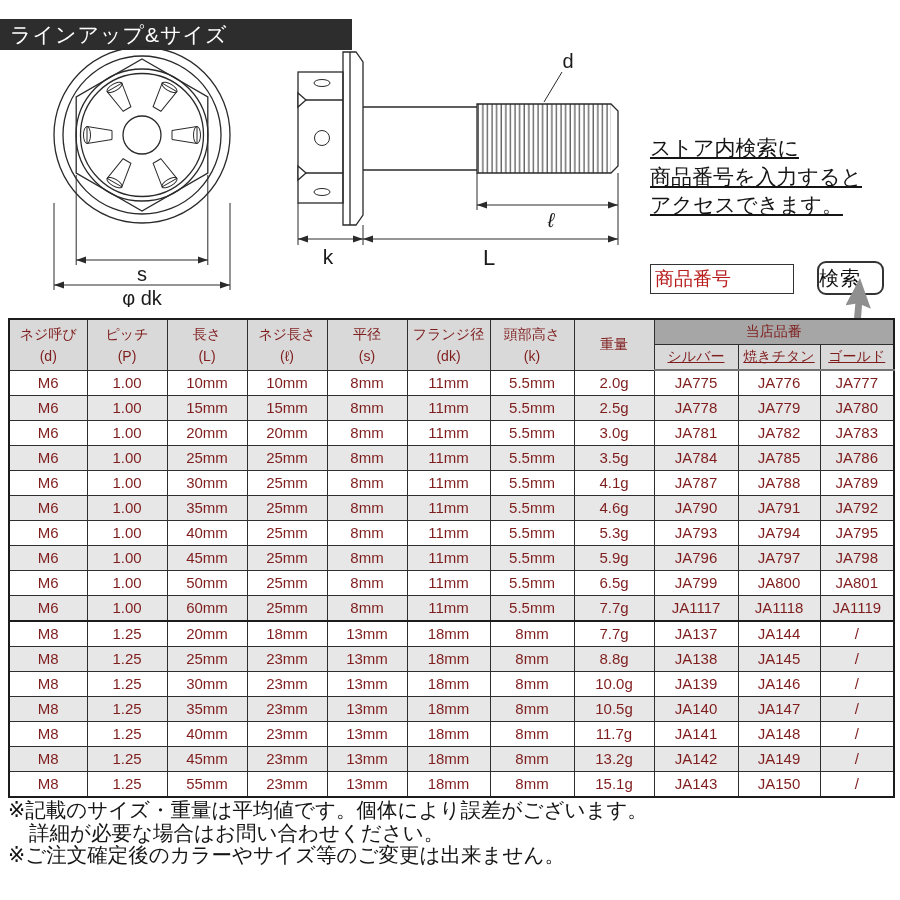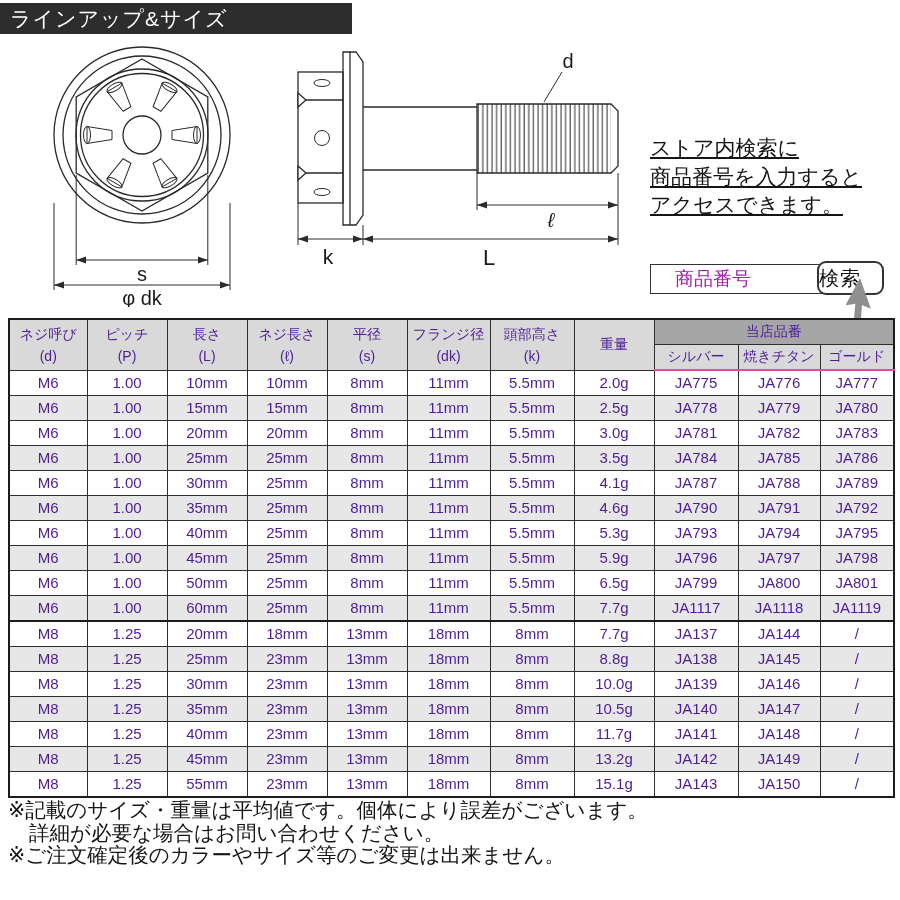--- a/index.html
+++ b/index.html
@@ -2,58 +2,58 @@
 <html><head>
 <meta charset="utf-8">
 <style>
   html,body{margin:0;padding:0;background:#fff;}
   .page{
     position:relative;width:900px;height:900px;background:#fff;overflow:hidden;
     font-family:"Liberation Sans","DejaVu Sans",sans-serif;color:#111;
   }
   
   .title-bar{
-    position:absolute;left:0;top:3px;width:352px;height:31px;background:#2d2d2d;
+    position:absolute;left:0;top:19px;width:352px;height:31px;background:#2d2d2d;
     display:flex;align-items:center;padding-left:10px;box-sizing:border-box;
   }
   .title-bar span{color:#fff;font-size:21px;letter-spacing:1px;}
   
   .front-view{position:absolute;left:42px;top:45px;}
   .side-view{position:absolute;left:283px;top:40px;}
   svg .ln{stroke:#2a2a2a;stroke-width:1.3;fill:none;}
   svg .thin{stroke:#2a2a2a;stroke-width:1;fill:none;}
   svg .fillw{fill:#fff;stroke:#2a2a2a;stroke-width:1.3;}
   svg .arr{fill:#2a2a2a;stroke:none;}
   svg text{fill:#1a1a1a;font-family:"Liberation Sans","DejaVu Sans",sans-serif;}
   
   .search-info{position:absolute;left:650px;top:134px;font-size:21px;line-height:28.5px;color:#151515;text-decoration:underline;}
   .search-input{
-    position:absolute;left:650px;top:264px;width:184px;height:30px;box-sizing:border-box;
-    border:1.5px solid #333;background:#fff;font-size:19px;color:#a21caf;padding:0 0 0 24px;
+    position:absolute;left:650px;top:264px;width:144px;height:30px;box-sizing:border-box;
+    border:1.5px solid #333;background:#fff;font-size:19px;color:#b91c1c;padding:0 0 0 4px;
     font-family:"Liberation Sans","DejaVu Sans",sans-serif;border-radius:0;
   }
   .search-button{
     position:absolute;left:817px;top:261px;width:67px;height:34px;box-sizing:border-box;
     border:2px solid #333;border-radius:9px;background:#fff;display:flex;align-items:center;
     font-size:20px;color:#111;letter-spacing:1px;
   }
   .cursor-svg{position:absolute;left:846px;top:272px;}
   
   .size-table{
     position:absolute;left:8px;top:318px;width:885px;border-collapse:collapse;table-layout:fixed;
-    text-align:center;color:#4c1d95;border:2.5px solid #1c1c1c;padding-left:46px;
+    text-align:center;color:#7f1d1d;border:2.5px solid #1c1c1c;padding-left:46px;
   }
   .size-table th,.size-table td{
     border:1px solid #2e2e2e;padding:0;font-weight:normal;font-size:15px;
     height:24px;line-height:1.1;overflow:hidden;white-space:nowrap;
   }
   .size-table thead th{background:#d9d9d9;font-size:14px;}
   .size-table thead th.group{background:#a6a6a6;}
   .size-table thead th.dim span{display:block;line-height:22px;}
-  .size-table thead tr:last-child th{border-bottom:2px solid #ec4899;}
+  .size-table thead tr:last-child th{border-bottom:2px solid #737373;text-decoration:underline;}
   .size-table tbody tr:nth-child(even) td{background:#e7e7e7;}
   .size-table tbody tr.section-start td{border-top:2.5px solid #1c1c1c;}
   
   .notes{position:absolute;left:8px;top:799px;font-size:20.5px;line-height:22.5px;color:#151515;}
   .notes .indent{padding-left:21px;}
 </style>
 </head>
 <body>
 
 <div class="page">

